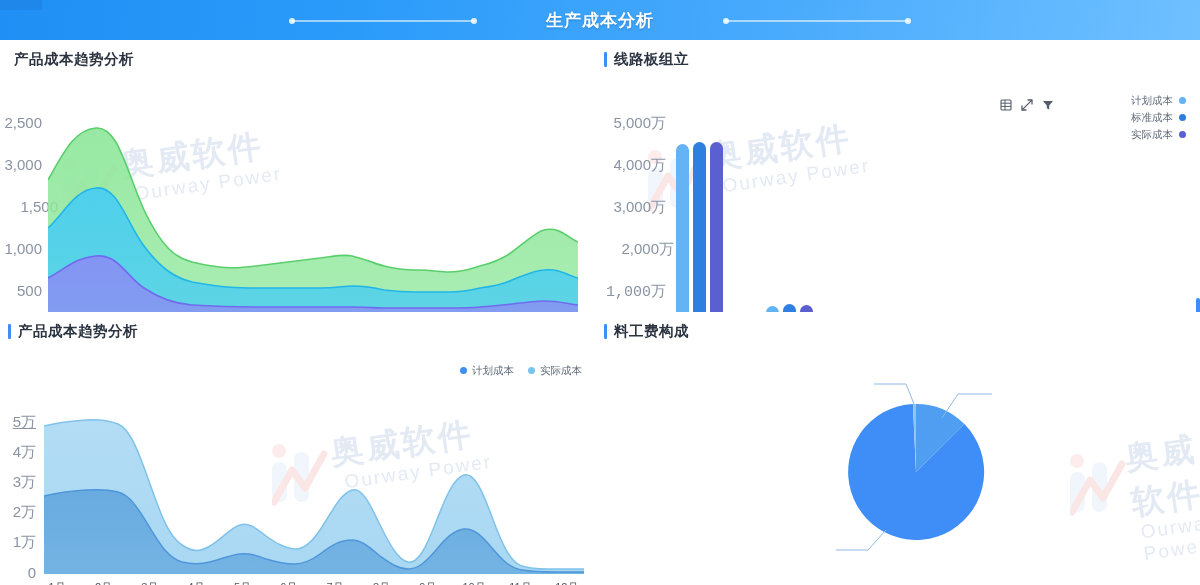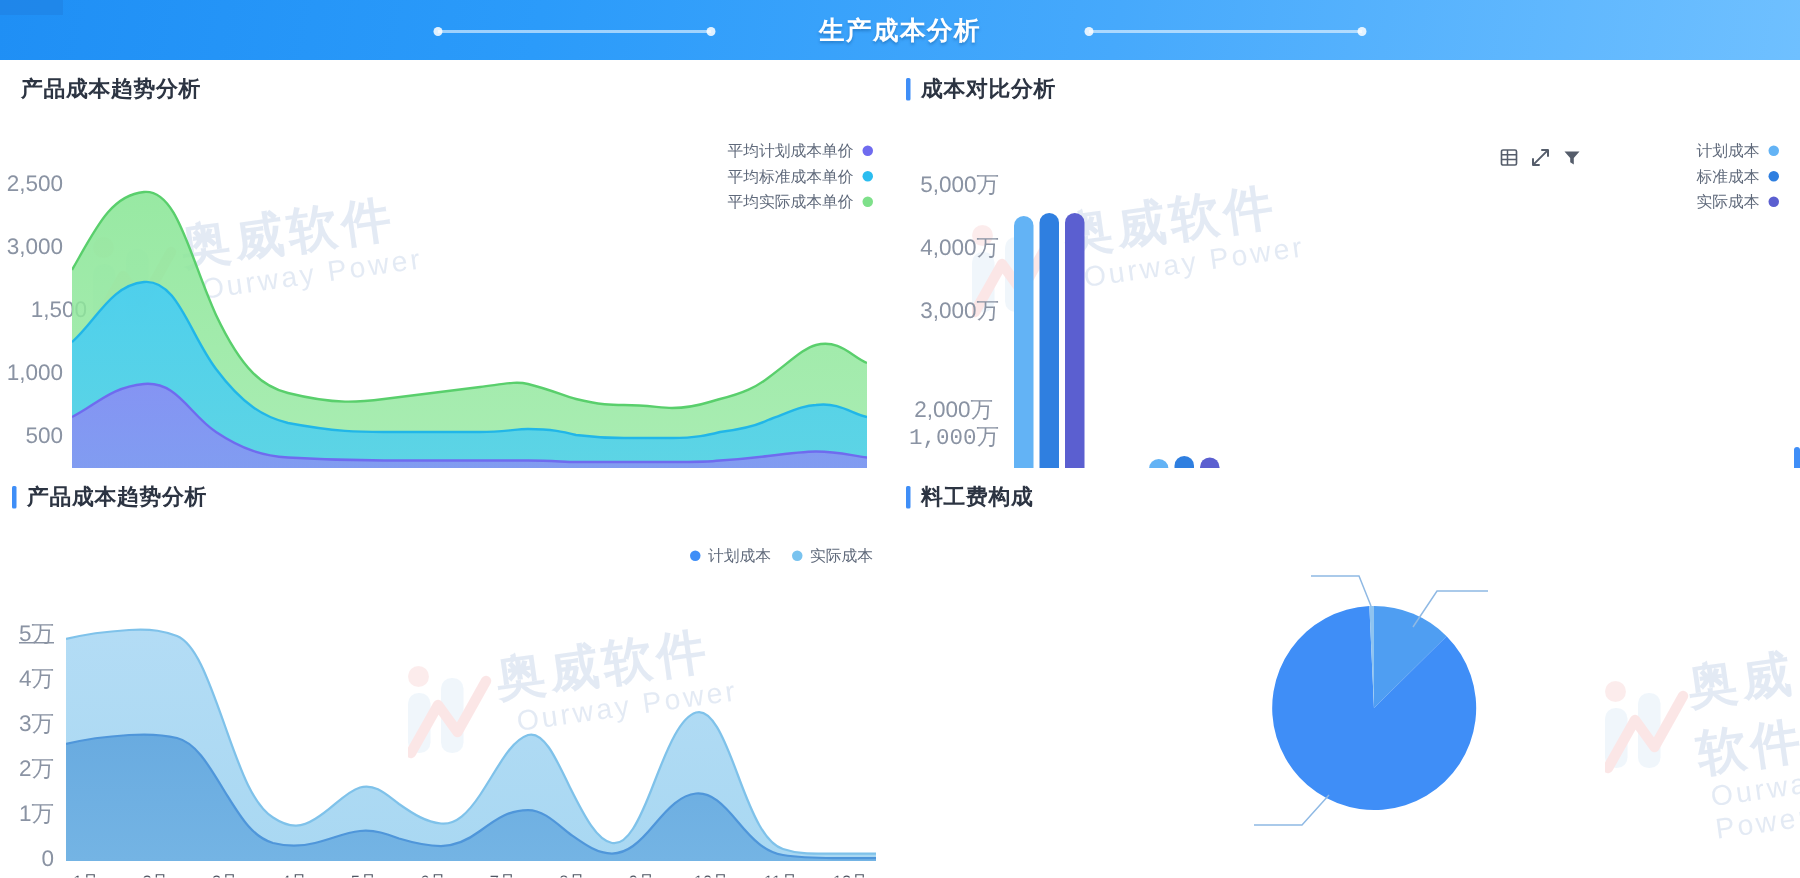--- a/index.html
+++ b/index.html
@@ -81,34 +81,20 @@
   <div class="deco left"></div>
   <div class="header-title">生产成本分析</div>
   <div class="deco right"></div>
 </div>
 
 <div class="board">
 
   <div class="panel p-tl">
     <div class="card-title">产品成本趋势分析</div>
 
-    <div class="legend" style="right:14px;top:52px;">
-      <div class="row">
-        <span>平均计划成本单价</span>
-        <span class="dot" style="background:#6f6bef"></span>
-      </div>
-      <div class="row">
-        <span>平均标准成本单价</span>
-        <span class="dot" style="background:#2bbdf0"></span>
-      </div>
-      <div class="row">
-        <span>平均实际成本单价</span>
-        <span class="dot" style="background:#7ee08a"></span>
-      </div>
-    </div>
 
     <div class="wm" style="left:120px;top:92px;">
       <span class="wm-cn">奥威软件</span>
       <span class="wm-en">Ourway Power</span>
     </div>
     <svg class="wm-logo" style="left:62px;top:118px;" width="62" height="66" viewBox="0 0 62 66">
       <rect x="0" y="18" width="15" height="40" rx="7" fill="#cfe4f5"></rect>
       <rect x="22" y="8" width="15" height="50" rx="7" fill="#cfe4f5"></rect>
       <circle cx="7" cy="7" r="7" fill="#f6c3c3"></circle>
       <path d="M2 58 L20 26 L33 44 L52 10" stroke="#f5aeb0" stroke-width="7" fill="none" stroke-linecap="round" stroke-linejoin="round"></path>
@@ -184,21 +170,21 @@
       <span>7月</span>
       <span>8月</span>
       <span>9月</span>
       <span>10月</span>
       <span>11月</span>
       <span>12月</span>
     </div>
   </div>
 
   <div class="panel p-tr">
-    <div class="card-title bar">成本对比分析</div>
+    <div class="card-title bar">线路板组立</div>
 
     <div style="position:absolute;right:146px;top:59px;display:flex;gap:9px;align-items:center;">
       <svg width="12" height="12" viewBox="0 0 12 12">
         <rect x="1" y="1" width="10" height="10" rx="1" fill="none" stroke="#555d6b" stroke-width="1.1"></rect>
         <line x1="1" y1="4.2" x2="11" y2="4.2" stroke="#555d6b" stroke-width="1"></line>
         <line x1="1" y1="7.4" x2="11" y2="7.4" stroke="#555d6b" stroke-width="1"></line>
         <line x1="5" y1="1" x2="5" y2="11" stroke="#555d6b" stroke-width="1"></line>
       </svg>
       <svg width="12" height="12" viewBox="0 0 12 12">
         <path d="M7 1 L11 1 L11 5" fill="none" stroke="#555d6b" stroke-width="1.3" stroke-linecap="round" stroke-linejoin="round"></path>
@@ -233,21 +219,21 @@
       <rect x="0" y="18" width="15" height="40" rx="7" fill="#cfe4f5"></rect>
       <rect x="22" y="8" width="15" height="50" rx="7" fill="#cfe4f5"></rect>
       <circle cx="7" cy="7" r="7" fill="#f6c3c3"></circle>
       <path d="M2 58 L20 26 L33 44 L52 10" stroke="#f5aeb0" stroke-width="7" fill="none" stroke-linecap="round" stroke-linejoin="round"></path>
     </svg>
 
     <div>
       <div class="ylab" style="left:8px;top:74px;width:62px;">5,000万</div>
       <div class="ylab" style="left:8px;top:116px;width:62px;">4,000万</div>
       <div class="ylab" style="left:8px;top:158px;width:62px;">3,000万</div>
-      <div class="ylab" style="left:4px;top:200px;width:62px;margin-top:24px;">2,000万</div>
+      <div class="ylab" style="left:16px;top:200px;width:62px;">2,000万</div>
       <div class="ylab" style="left:8px;top:242px;width:62px;font-family:Liberation Mono, monospace;">1,000万</div>
       <div class="ylab" style="left:8px;top:278px;width:62px;">0</div>
     </div>
 
     <svg style="position:absolute;left:76px;top:78px;" width="520" height="210" viewBox="0 0 520 210">
 
       <rect x="4" y="26" width="13" height="180" rx="6.5" fill="#63b3f5"></rect>
       <rect x="21" y="24" width="13" height="182" rx="6.5" fill="#2f7fe0"></rect>
       <rect x="38" y="24" width="13" height="182" rx="6.5" fill="#5b5fd0"></rect>
 

